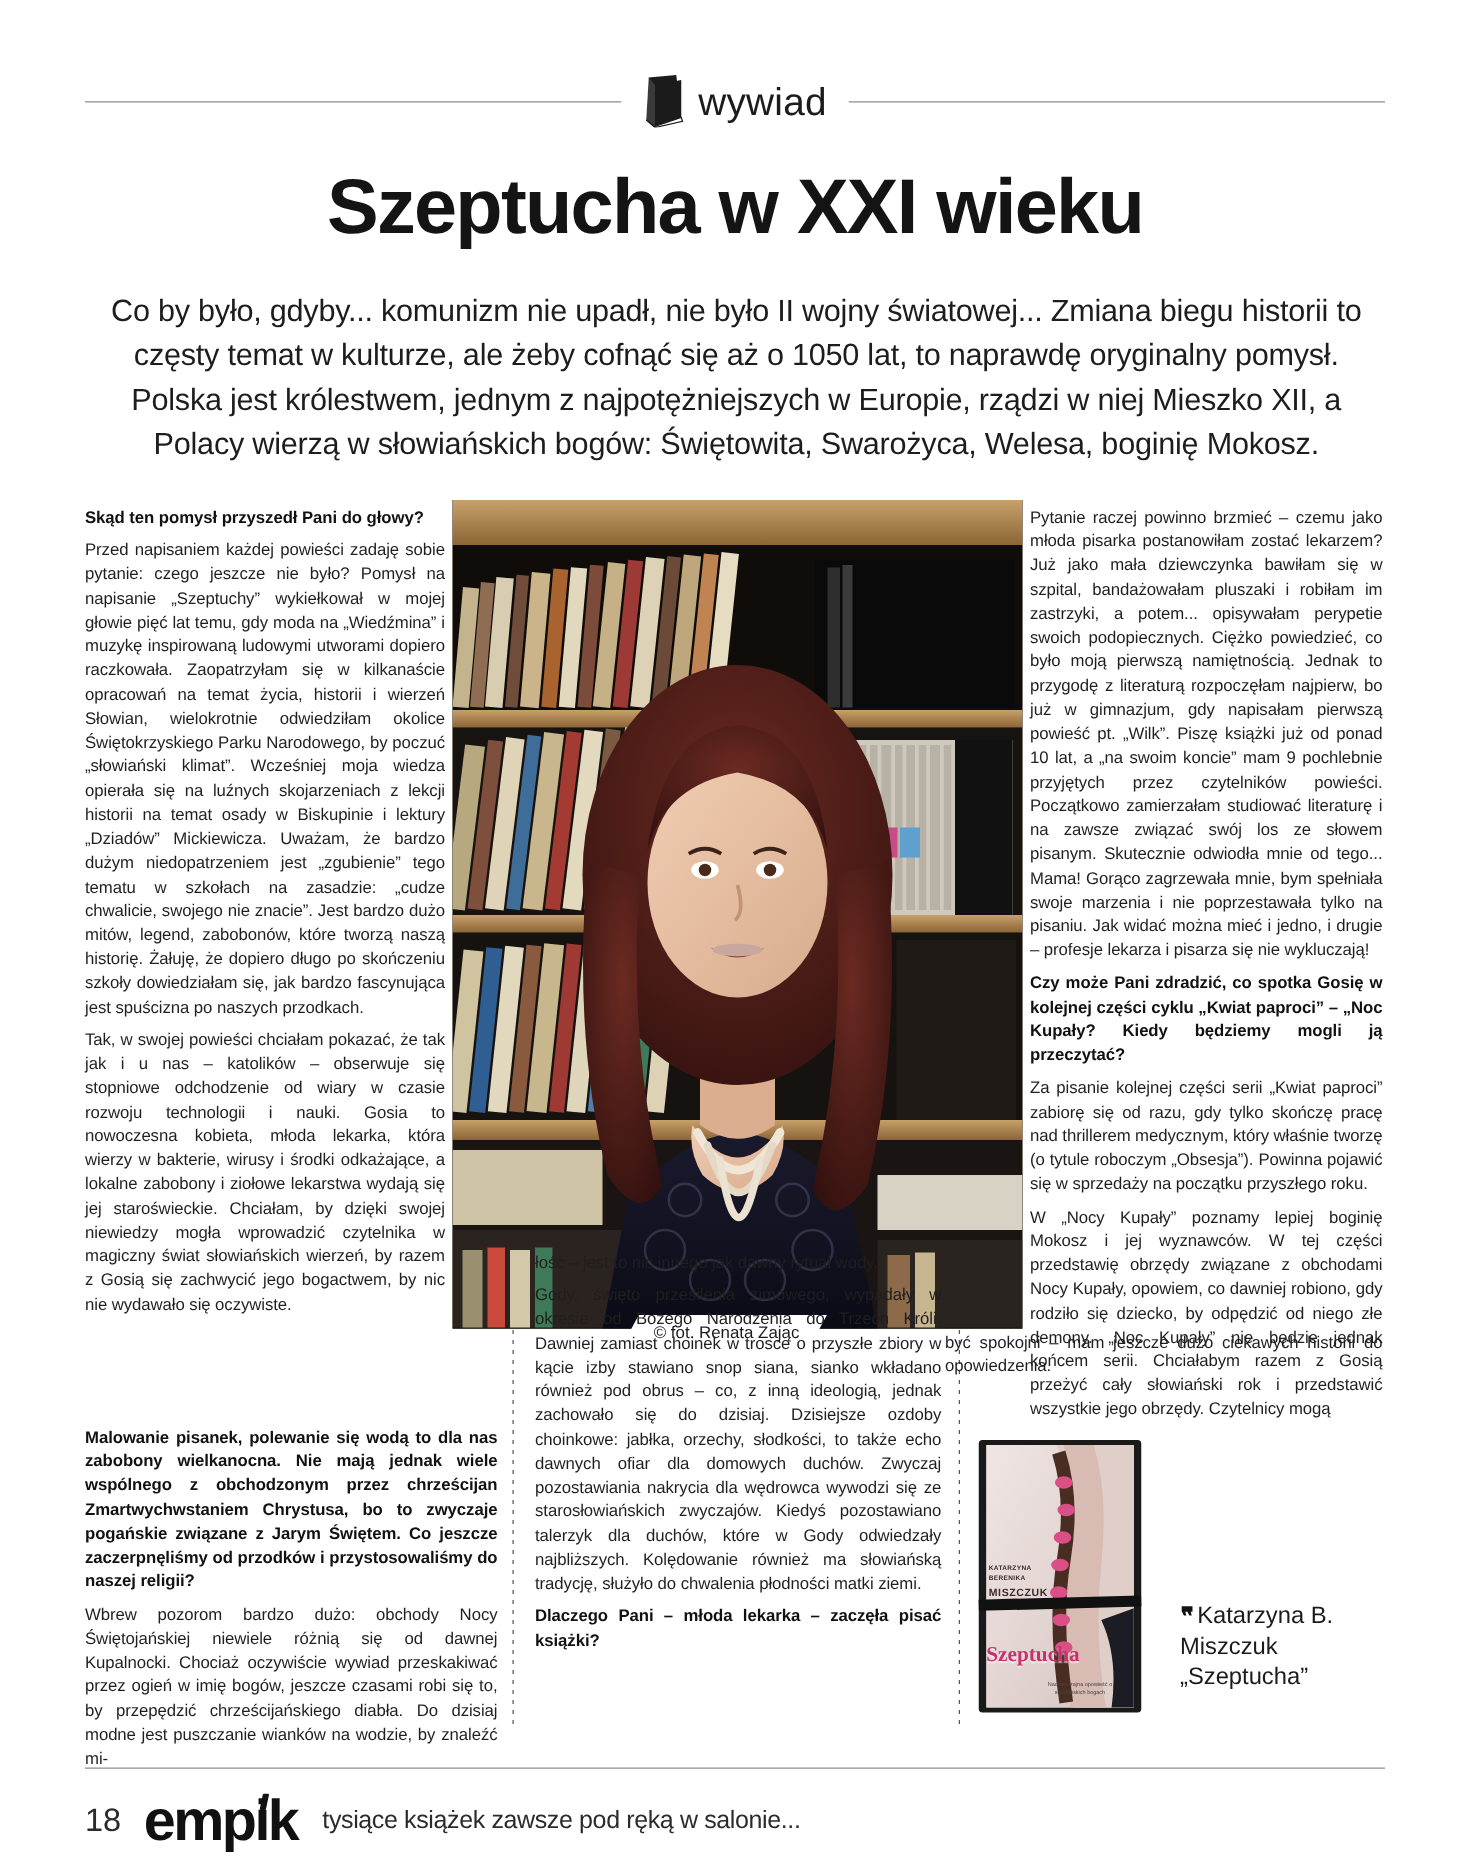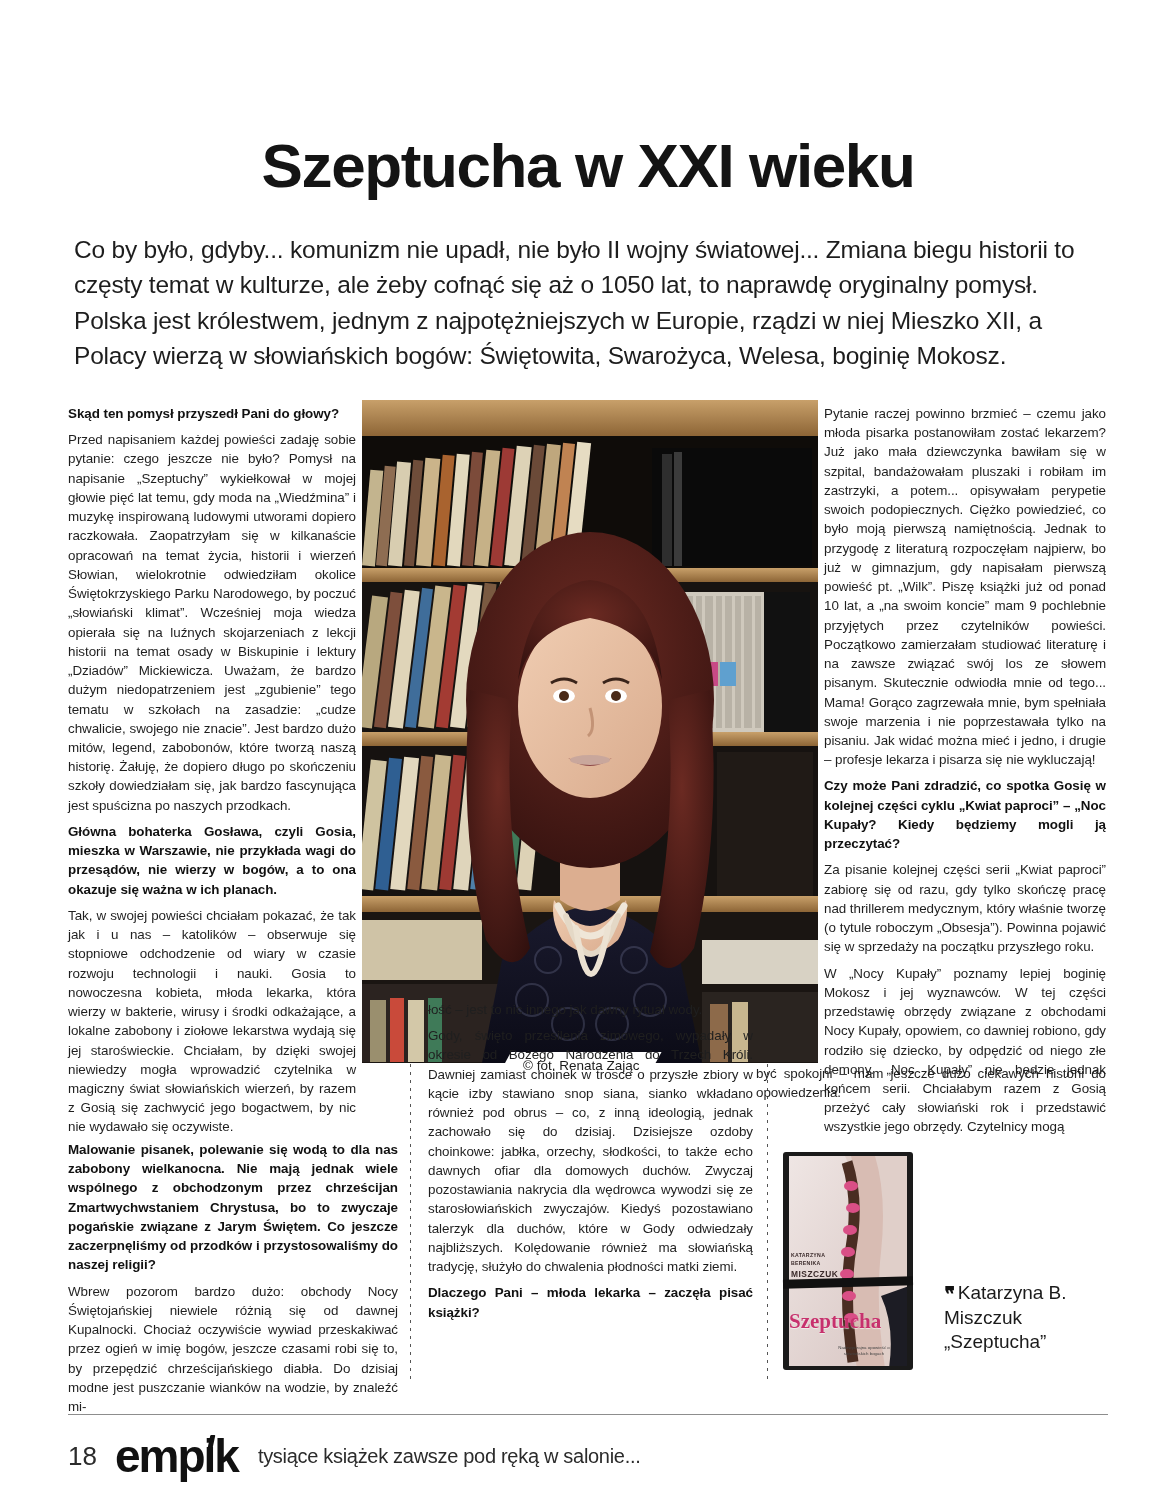--- a/index.html
+++ b/index.html
@@ -32,21 +32,21 @@
 
   .headline {
     position:absolute; left:68px; top:133px; width:1040px;
     text-align:center;
     font-size:62px; font-weight:bold; letter-spacing:-1.4px;
     color:#141414; line-height:1.05;
   }
 
   .lead {
     position:absolute; left:74px; top:232px; width:1030px;
-    text-align:left;
+    text-align:center;
     font-size:24.5px; line-height:1.44; color:#1d1d1d; font-weight:400;
     letter-spacing:-0.2px;
   }
 
   
   .col {
     position:absolute;
     font-size:13.4px; line-height:1.435;
     text-align:justify;
     color:#1f1f1f;
@@ -98,21 +98,21 @@
     overflow:hidden; background:#e9dede;
   }
   .bc-author {
     position:absolute; left:8px; top:46%; width:60px;
     font-size:5.2px; font-weight:bold; line-height:1.5; color:#3a2a2a;
     letter-spacing:0.3px; text-align:left;
   }
   .bc-author .big { font-size:8.4px; letter-spacing:0.5px; }
   .bc-title {
     position:absolute; left:6px; bottom:38px; width:112px;
-    font-size:21px; font-weight:bold; color:#c7316d;
+    font-size:17px; font-weight:bold; color:#c7316d;
     font-family:"Liberation Serif", serif; line-height:1;
     text-shadow:0 1px 1px rgba(255,255,255,.6);
   }
   .bc-strap {
     position:absolute; left:0; right:0; top:58%; height:9px;
     background:#111; transform:rotate(-1.5deg);
   }
   .bc-foot {
     position:absolute; left:46px; bottom:12px; width:70px;
     font-size:4.4px; color:#444; line-height:1.5; text-align:center;
@@ -145,20 +145,35 @@
     position:absolute; right:26px; top:2px; width:5px; height:13px;
     background:#111; transform:skewX(-12deg); border-radius:1px;
   }
   .tagline { font-size:20px; color:#2b2b2b; letter-spacing:-0.3px; }
 </style>
 </head>
 <body>
 
 <div class="page">
 
+  <div class="kicker">
+    <div class="rule left"></div>
+    <div class="mark">
+      <span class="book-icon">
+        <svg width="34" height="42" viewBox="0 0 34 42" aria-hidden="true">
+          <path d="M4 2 L26 0 L30 34 L9 41 Z" fill="#1b1b1b"></path>
+          <path d="M4 2 L2 36 L9 41 L9 8 Z" fill="#3a3a3a"></path>
+          <path d="M9 8 L30 4 L30 34 L9 41 Z" fill="#1b1b1b"></path>
+          <path d="M2 36 L9 41 L30 34 L31 37 L9 42 Z" fill="#ffffff" stroke="#1b1b1b" stroke-width="1"></path>
+        </svg>
+      </span>
+      <span class="kicker-label">wywiad</span>
+    </div>
+    <div class="rule right"></div>
+  </div>
 
   <div class="headline">Szeptucha w XXI wieku</div>
 
   <div class="lead">Co by było, gdyby... komunizm nie upadł, nie było II wojny światowej... Zmiana biegu historii to częsty temat w kulturze, ale żeby cofnąć się aż o 1050 lat, to naprawdę oryginalny pomysł. Polska jest królestwem, jednym z najpotężniejszych w Europie, rządzi w niej Mieszko XII, a Polacy wierzą w słowiańskich bogów: Świętowita, Swarożyca, Welesa, boginię Mokosz.</div>
 
   <div class="photo">
     <div class="inner">
       <svg width="456" height="663" viewBox="0 0 456 663" preserveAspectRatio="none" aria-hidden="true">
         <defs>
           <linearGradient id="wood" x1="0" y1="0" x2="0" y2="1">
@@ -313,21 +328,20 @@
   </div>
 
   <div class="caption-banner">© fot. Renata Zając</div>
 
   <div class="vsep" id="vsep-left"></div>
   <div class="vsep" id="vsep-right"></div>
 
   <div class="col" id="col-left">
       <p class="q">Skąd ten pomysł przyszedł Pani do głowy?</p>
       <p>Przed napisaniem każdej powieści zadaję sobie pytanie: czego jeszcze nie było? Pomysł na napisanie „Szeptuchy” wykiełkował w mojej głowie pięć lat temu, gdy moda na „Wiedźmina” i muzykę inspirowaną ludowymi utworami dopiero raczkowała. Zaopatrzyłam się w kilkanaście opracowań na temat życia, historii i wierzeń Słowian, wielokrotnie odwiedziłam okolice Świętokrzyskiego Parku Narodowego, by poczuć „słowiański klimat”. Wcześniej moja wiedza opierała się na luźnych skojarzeniach z lekcji historii na temat osady w Biskupinie i lektury „Dziadów” Mickiewicza. Uważam, że bardzo dużym niedopatrzeniem jest „zgubienie” tego tematu w szkołach na zasadzie: „cudze chwalicie, swojego nie znacie”. Jest bardzo dużo mitów, legend, zabobonów, które tworzą naszą historię. Żałuję, że dopiero długo po skończeniu szkoły dowiedziałam się, jak bardzo fascynująca jest spuścizna po naszych przodkach.</p>
-      <p class="q">Główna bohaterka Gosława, czyli Gosia, mieszka w Warszawie, nie przykłada wagi do przesądów, nie wierzy w bogów, a to ona okazuje się ważna w ich planach.</p>
       <p>Tak, w swojej powieści chciałam pokazać, że tak jak i u nas – katolików – obserwuje się stopniowe odchodzenie od wiary w czasie rozwoju technologii i nauki. Gosia to nowoczesna kobieta, młoda lekarka, która wierzy w bakterie, wirusy i środki odkażające, a lokalne zabobony i ziołowe lekarstwa wydają się jej staroświeckie. Chciałam, by dzięki swojej niewiedzy mogła wprowadzić czytelnika w magiczny świat słowiańskich wierzeń, by razem z Gosią się zachwycić jego bogactwem, by nic nie wydawało się oczywiste.</p>
     </div>
   <div class="col" id="col-left-lower">
       <p class="q">Malowanie pisanek, polewanie się wodą to dla nas zabobony wielkanocna. Nie mają jednak wiele wspólnego z obchodzonym przez chrześcijan Zmartwychwstaniem Chrystusa, bo to zwyczaje pogańskie związane z Jarym Świętem. Co jeszcze zaczerpnęliśmy od przodków i przystosowaliśmy do naszej religii?</p>
       <p>Wbrew pozorom bardzo dużo: obchody Nocy Świętojańskiej niewiele różnią się od dawnej Kupalnocki. Chociaż oczywiście wywiad przeskakiwać przez ogień w imię bogów, jeszcze czasami robi się to, by przepędzić chrześcijańskiego diabła. Do dzisiaj modne jest puszczanie wianków na wodzie, by znaleźć mi-</p>
     </div>
   <div class="col" id="col-mid-b">
       <p>łość – jest to nic innego jak dawny rytuał wody.</p>
       <p>Gody, święto przesilenia zimowego, wypadały w okresie od Bożego Narodzenia do Trzech Króli. Dawniej zamiast choinek w trosce o przyszłe zbiory w kącie izby stawiano snop siana, sianko wkładano również pod obrus – co, z inną ideologią, jednak zachowało się do dzisiaj. Dzisiejsze ozdoby choinkowe: jabłka, orzechy, słodkości, to także echo dawnych ofiar dla domowych duchów. Zwyczaj pozostawiania nakrycia dla wędrowca wywodzi się ze starosłowiańskich zwyczajów. Kiedyś pozostawiano talerzyk dla duchów, które w Gody odwiedzały najbliższych. Kolędowanie również ma słowiańską tradycję, służyło do chwalenia płodności matki ziemi.</p>
       <p class="q">Dlaczego Pani – młoda lekarka – zaczęła pisać książki?</p>

